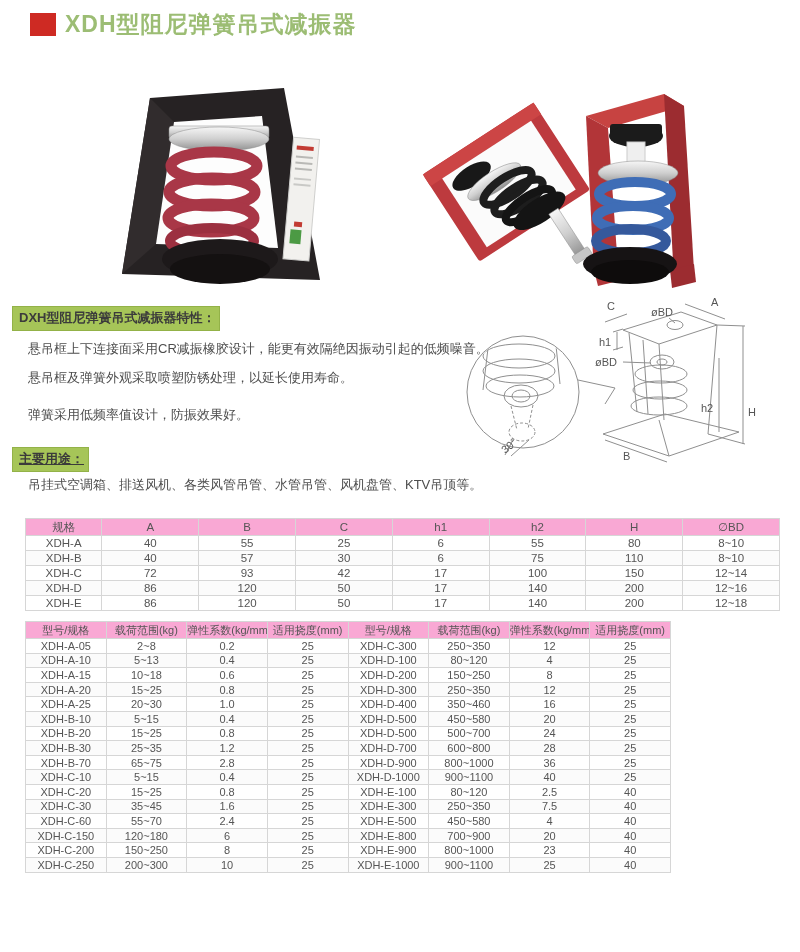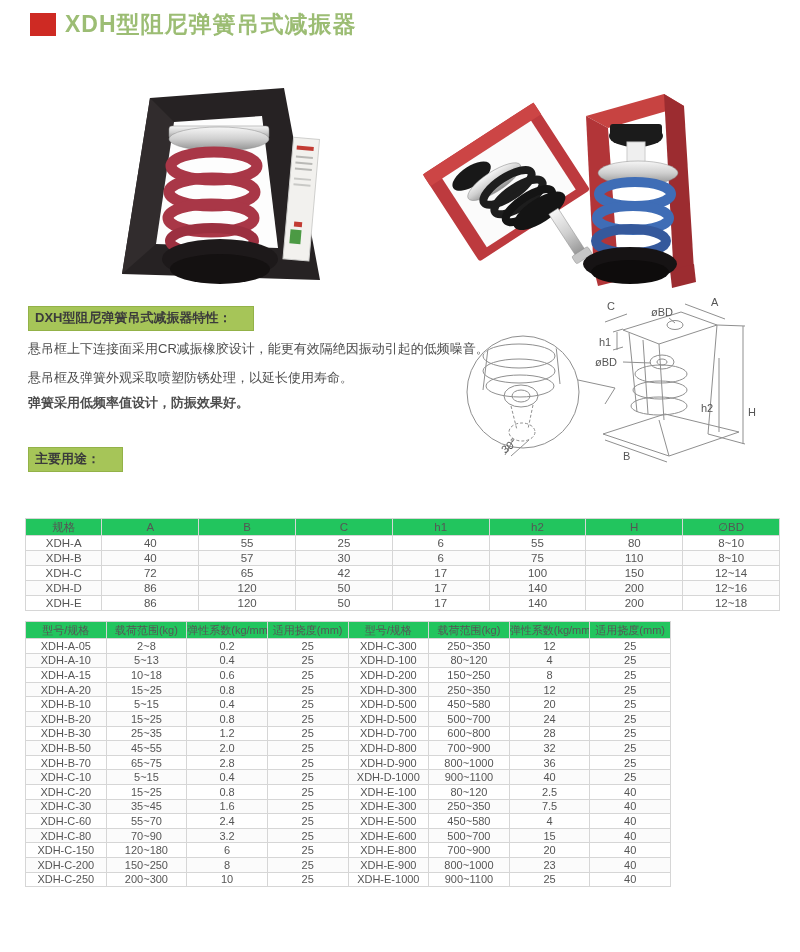--- a/index.html
+++ b/index.html
@@ -9,40 +9,40 @@
   
   .title-row{position:absolute;left:30px;top:9px;display:flex;align-items:center;gap:9px;}
   .title-bullet{width:26px;height:23px;background:#ce2a23;}
   .page-title{font-size:23px;font-weight:bold;color:#9cbd74;letter-spacing:1px;}
 
   
   .photo-left{position:absolute;left:92px;top:82px;}
   .photo-right{position:absolute;left:420px;top:74px;}
 
   
-  .sec-heading{position:absolute;left:28px;display:inline-block;background:#a6c558;
-               color:#3b3b3b;font-size:13px;font-weight:bold;padding:2px 22px 3px 6px;
+  .sec-heading{position:absolute;left:12px;display:inline-block;background:#a6c558;
+               color:#3b3b3b;font-size:13px;font-weight:bold;padding:2px 4px 3px 6px;
                border:1px solid #93b248;}
   .features-heading{top:306px;}
-  .usage-heading{top:447px;}
+  .usage-heading{top:447px;text-decoration:underline;}
   .feature-item{position:absolute;left:28px;font-size:13px;color:#4d4d4d;white-space:nowrap;}
-  .fi-0{top:340px;} .fi-1{top:369px;} .fi-2{top:394px;font-weight:bold;}
+  .fi-0{top:340px;} .fi-1{top:369px;} .fi-2{top:406px;}
   .usage-text{position:absolute;left:28px;top:476px;font-size:13px;color:#4d4d4d;white-space:nowrap;}
 
   
   .diagram{position:absolute;left:455px;top:292px;}
   .diagram text{font-size:11px;fill:#555;font-family:"Liberation Sans","DejaVu Sans",sans-serif;}
 
   
   table{border-collapse:collapse;table-layout:fixed;background:#fff;}
   .spec-table{position:absolute;left:25px;top:518px;width:755px;font-size:11.5px;}
   .model-table{position:absolute;left:25px;top:621px;width:646px;font-size:11px;}
   th,td{border:1px solid #d6d6d6;text-align:center;color:#555;font-weight:normal;
         padding:0;overflow:hidden;white-space:nowrap;}
-  th{background:#22c55e;height:16px;margin-left:16px;}
+  th{background:#f9a8d4;height:16px;margin-left:16px;}
   .spec-table td{height:14px;}
   .model-table td{height:13.6px;}
   tbody tr:nth-child(even) td{background:#fbfbfb;}
   .spec-table th:first-child{width:10%;}
 </style>
 </head>
 <body>
 
 <div class="sheet">
 
@@ -181,20 +181,21 @@
     <text x="196" y="24">øBD</text>
     <text x="144" y="54">h1</text>
     <text x="140" y="74">øBD</text>
     <text x="246" y="120">h2</text>
     <text x="293" y="124">H</text>
     <text x="168" y="168">B</text>
     <text x="48" y="160" font-size="7" transform="rotate(-40 52 158)">30°</text>
   </svg>
 
   <div class="sec-heading usage-heading">主要用途：</div>
+  <div class="usage-text">吊挂式空调箱、排送风机、各类风管吊管、水管吊管、风机盘管、KTV吊顶等。</div>
 
   <table class="spec-table">
       <thead>
         <tr>
           <th>规格</th>
           <th>A</th>
           <th>B</th>
           <th>C</th>
           <th>h1</th>
           <th>h2</th>
@@ -219,21 +220,21 @@
           <td>57</td>
           <td>30</td>
           <td>6</td>
           <td>75</td>
           <td>110</td>
           <td>8~10</td>
         </tr>
         <tr>
           <td>XDH-C</td>
           <td>72</td>
-          <td>65</td>
+          <td>93</td>
           <td>42</td>
           <td>17</td>
           <td>100</td>
           <td>150</td>
           <td>12~14</td>
         </tr>
         <tr>
           <td>XDH-D</td>
           <td>86</td>
           <td>120</td>
@@ -304,20 +305,30 @@
           <td>XDH-A-20</td>
           <td>15~25</td>
           <td>0.8</td>
           <td>25</td>
           <td>XDH-D-300</td>
           <td>250~350</td>
           <td>12</td>
           <td>25</td>
         </tr>
         <tr>
+          <td>XDH-A-25</td>
+          <td>20~30</td>
+          <td>1.0</td>
+          <td>25</td>
+          <td>XDH-D-400</td>
+          <td>350~460</td>
+          <td>16</td>
+          <td>25</td>
+        </tr>
+        <tr>
           <td>XDH-B-10</td>
           <td>5~15</td>
           <td>0.4</td>
           <td>25</td>
           <td>XDH-D-500</td>
           <td>450~580</td>
           <td>20</td>
           <td>25</td>
         </tr>
         <tr>
@@ -334,30 +345,20 @@
           <td>XDH-B-30</td>
           <td>25~35</td>
           <td>1.2</td>
           <td>25</td>
           <td>XDH-D-700</td>
           <td>600~800</td>
           <td>28</td>
           <td>25</td>
         </tr>
         <tr>
-          <td>XDH-B-50</td>
-          <td>45~55</td>
-          <td>2.0</td>
-          <td>25</td>
-          <td>XDH-D-800</td>
-          <td>700~900</td>
-          <td>32</td>
-          <td>25</td>
-        </tr>
-        <tr>
           <td>XDH-B-70</td>
           <td>65~75</td>
           <td>2.8</td>
           <td>25</td>
           <td>XDH-D-900</td>
           <td>800~1000</td>
           <td>36</td>
           <td>25</td>
         </tr>
         <tr>
@@ -394,30 +395,20 @@
           <td>XDH-C-60</td>
           <td>55~70</td>
           <td>2.4</td>
           <td>25</td>
           <td>XDH-E-500</td>
           <td>450~580</td>
           <td>4</td>
           <td>40</td>
         </tr>
         <tr>
-          <td>XDH-C-80</td>
-          <td>70~90</td>
-          <td>3.2</td>
-          <td>25</td>
-          <td>XDH-E-600</td>
-          <td>500~700</td>
-          <td>15</td>
-          <td>40</td>
-        </tr>
-        <tr>
           <td>XDH-C-150</td>
           <td>120~180</td>
           <td>6</td>
           <td>25</td>
           <td>XDH-E-800</td>
           <td>700~900</td>
           <td>20</td>
           <td>40</td>
         </tr>
         <tr>

